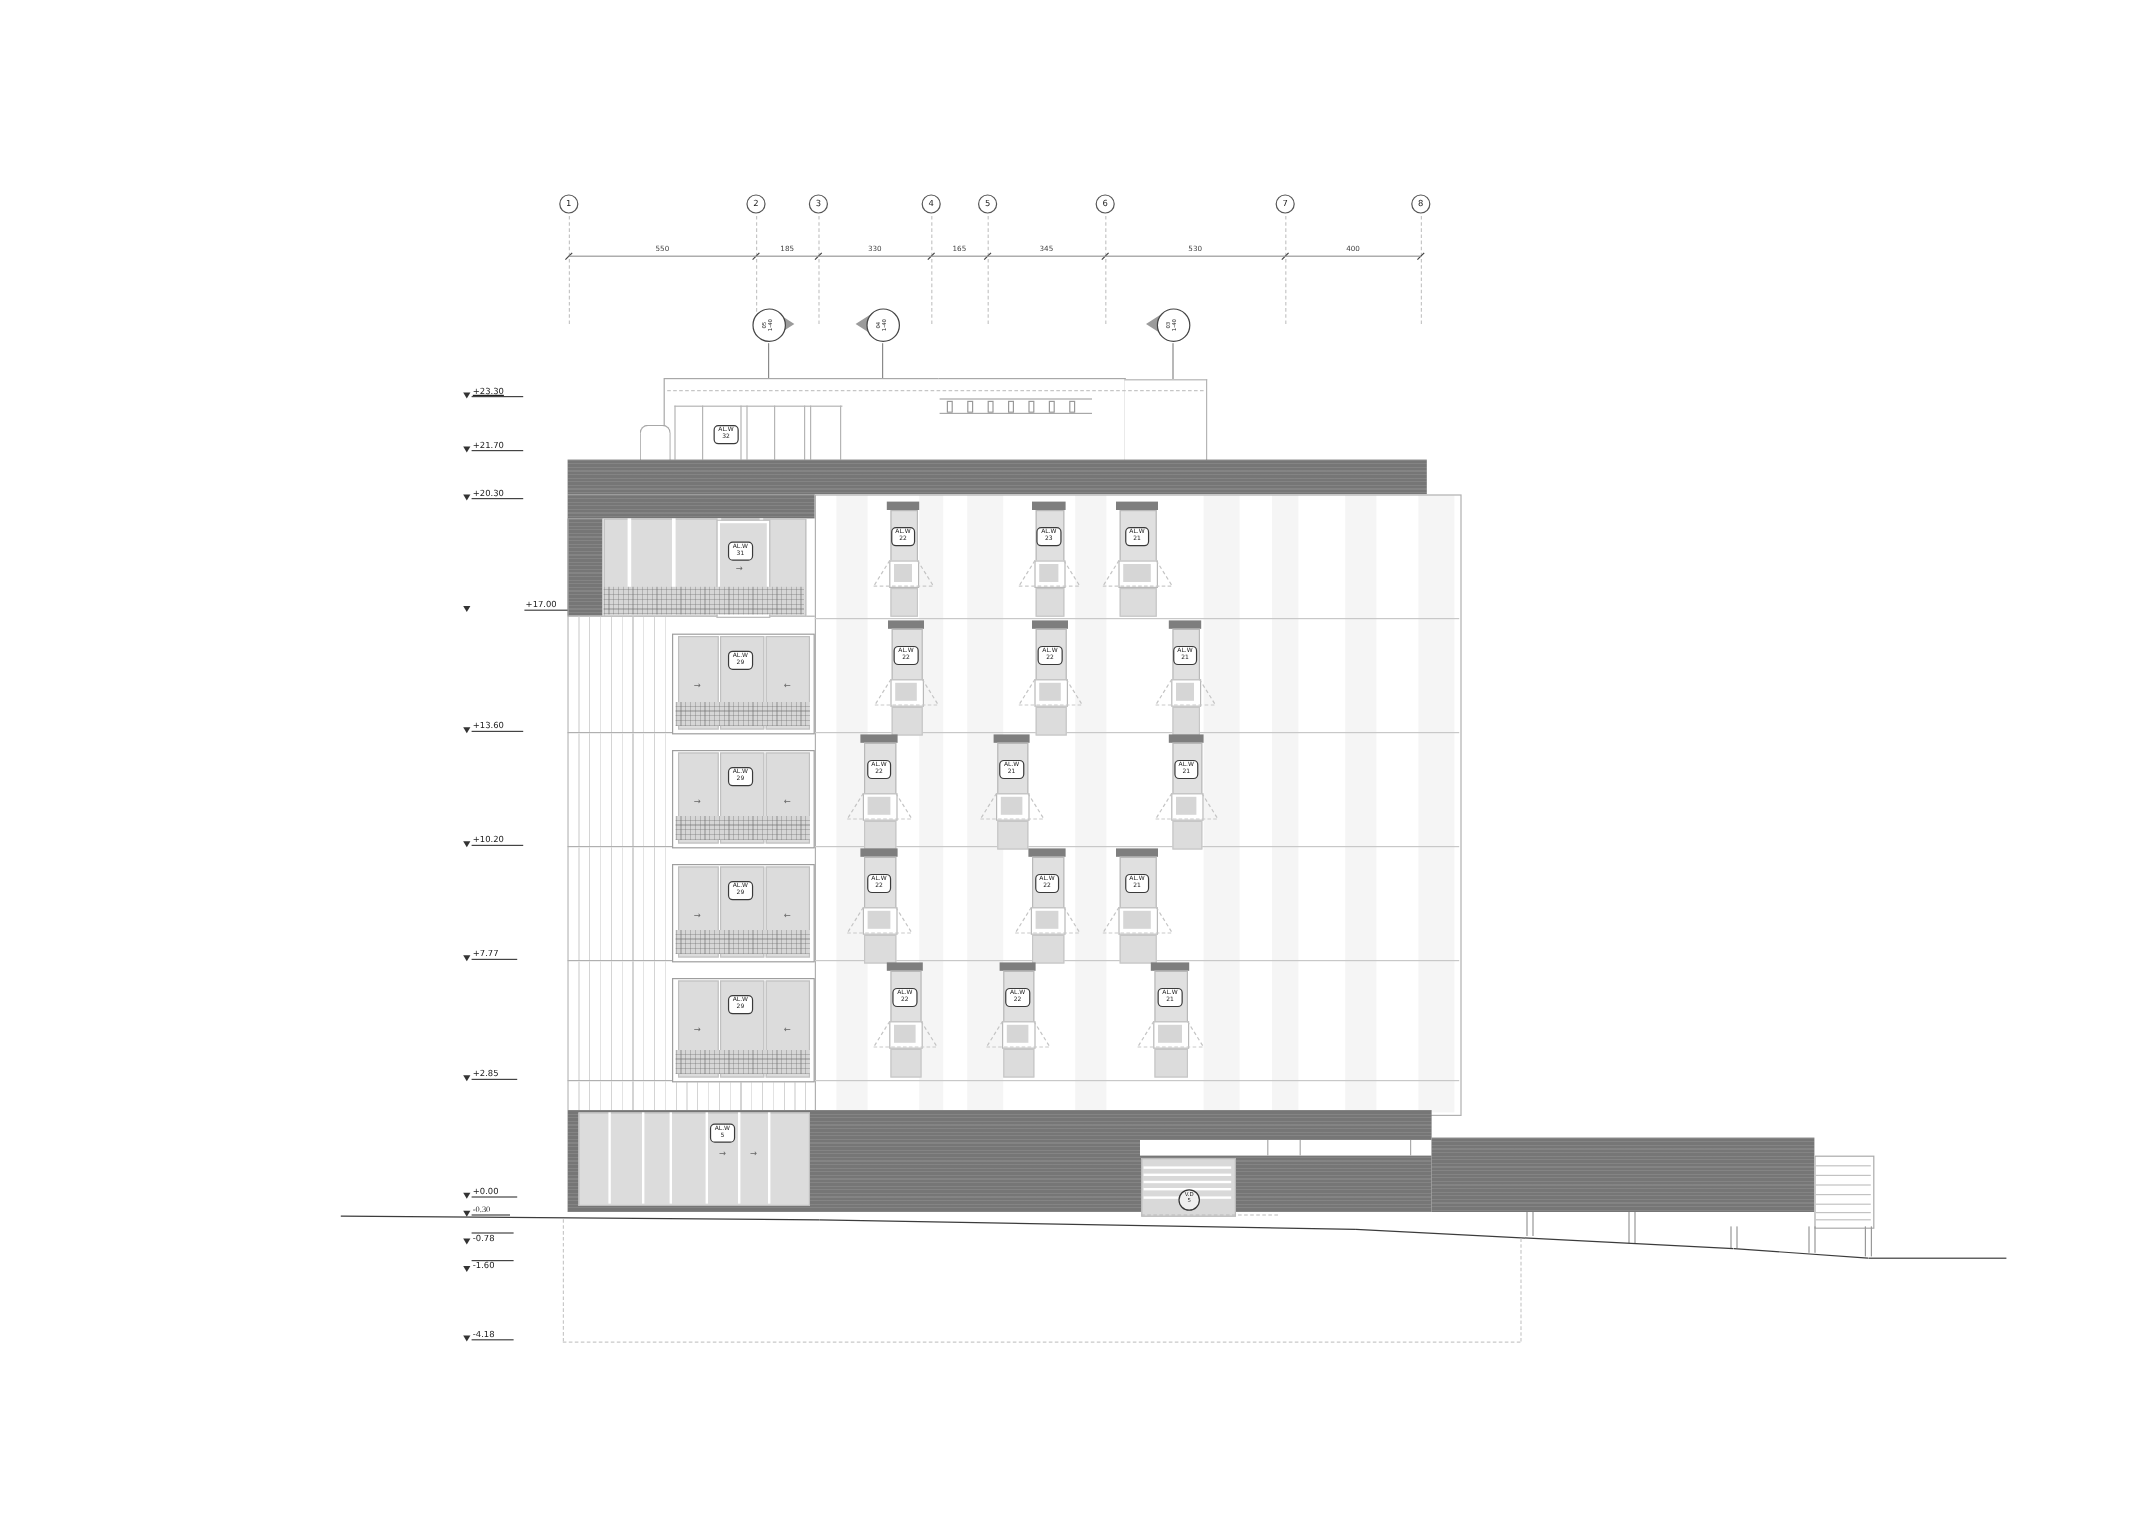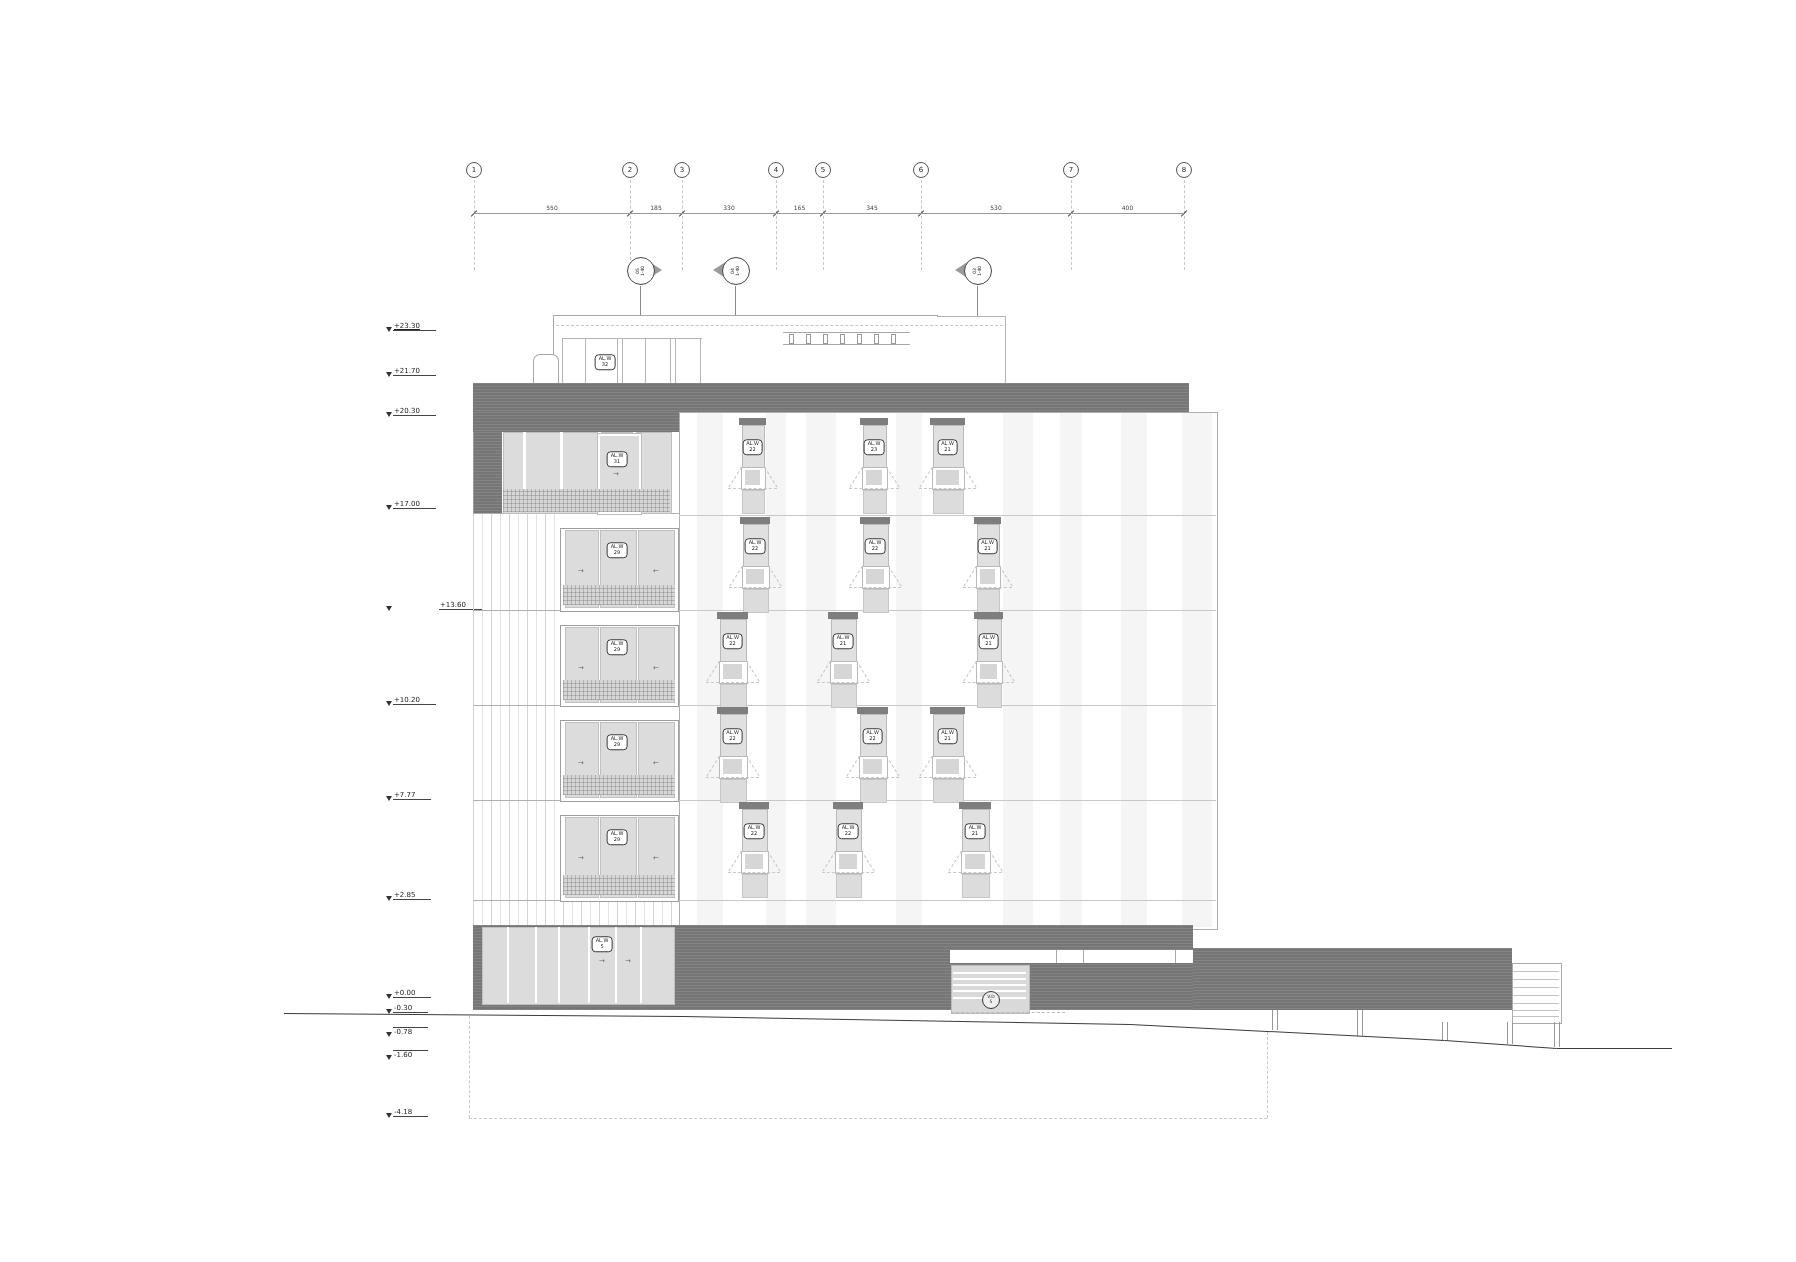--- a/index.html
+++ b/index.html
@@ -115,45 +115,45 @@
         <div class="txt">+23.30</div>
       </div>
       <div class="lvl" style="left:386px;top:376px;">
         <div class="tri"></div>
         <div class="txt">+21.70</div>
       </div>
       <div class="lvl" style="left:386px;top:416px;">
         <div class="tri"></div>
         <div class="txt">+20.30</div>
       </div>
-      <div class="lvl" style="left:386px;top:509px;">
+      <div class="lvl" style="left:386px;top:509px;gap:44px;">
         <div class="tri"></div>
         <div class="txt">+17.00</div>
       </div>
-      <div class="lvl" style="left:386px;top:610px;gap:46px;">
+      <div class="lvl" style="left:386px;top:610px;">
         <div class="tri"></div>
         <div class="txt">+13.60</div>
       </div>
       <div class="lvl" style="left:386px;top:705px;">
         <div class="tri"></div>
         <div class="txt">+10.20</div>
       </div>
       <div class="lvl" style="left:386px;top:800px;">
         <div class="tri"></div>
         <div class="txt">+7.77</div>
       </div>
       <div class="lvl" style="left:386px;top:900px;">
         <div class="tri"></div>
         <div class="txt">+2.85</div>
       </div>
       <div class="lvl" style="left:386px;top:998px;">
         <div class="tri"></div>
         <div class="txt">+0.00</div>
       </div>
-      <div class="lvl" style="left:386px;top:1013px;">
+      <div class="lvl" style="left:386px;top:1013px;font-family:Liberation Serif, serif;">
         <div class="tri"></div>
         <div class="txt">-0.30</div>
       </div>
       <div class="lvl below" style="left:386px;top:1027px;">
         <div class="tri"></div>
         <div class="txt">-0.78</div>
       </div>
       <div class="lvl below" style="left:386px;top:1050px;">
         <div class="tri"></div>
         <div class="txt">-1.60</div>

